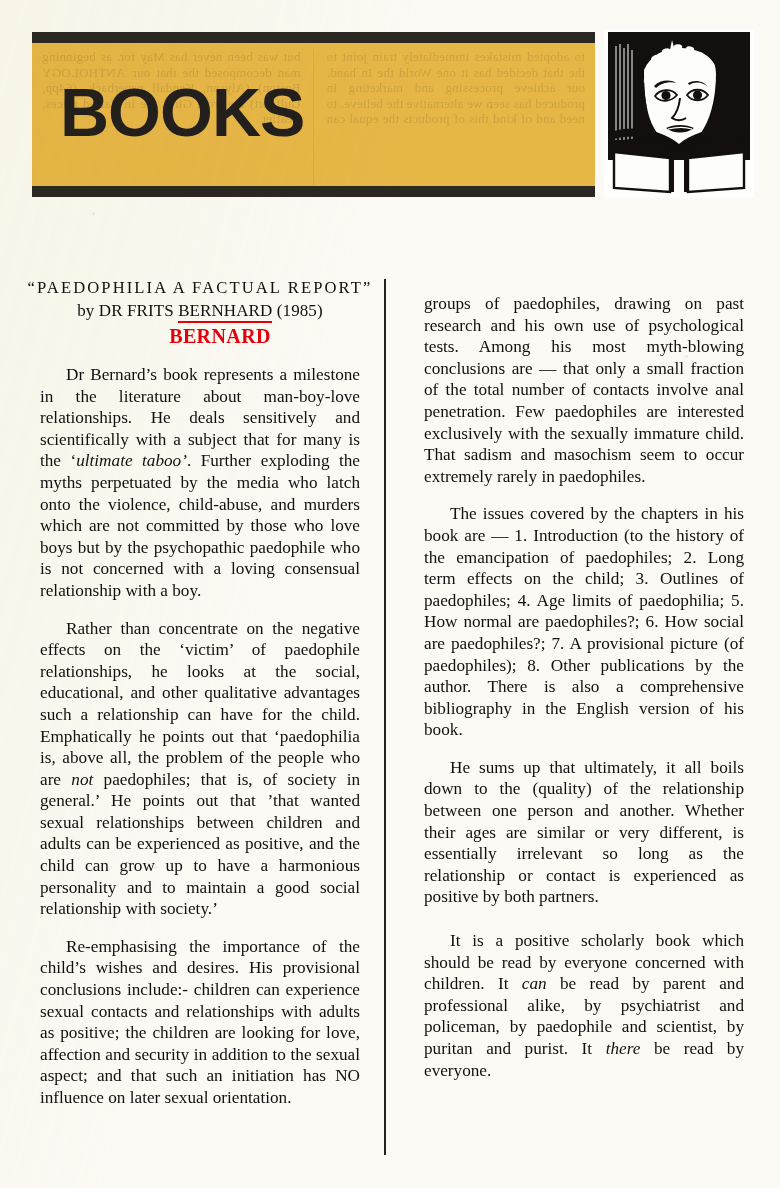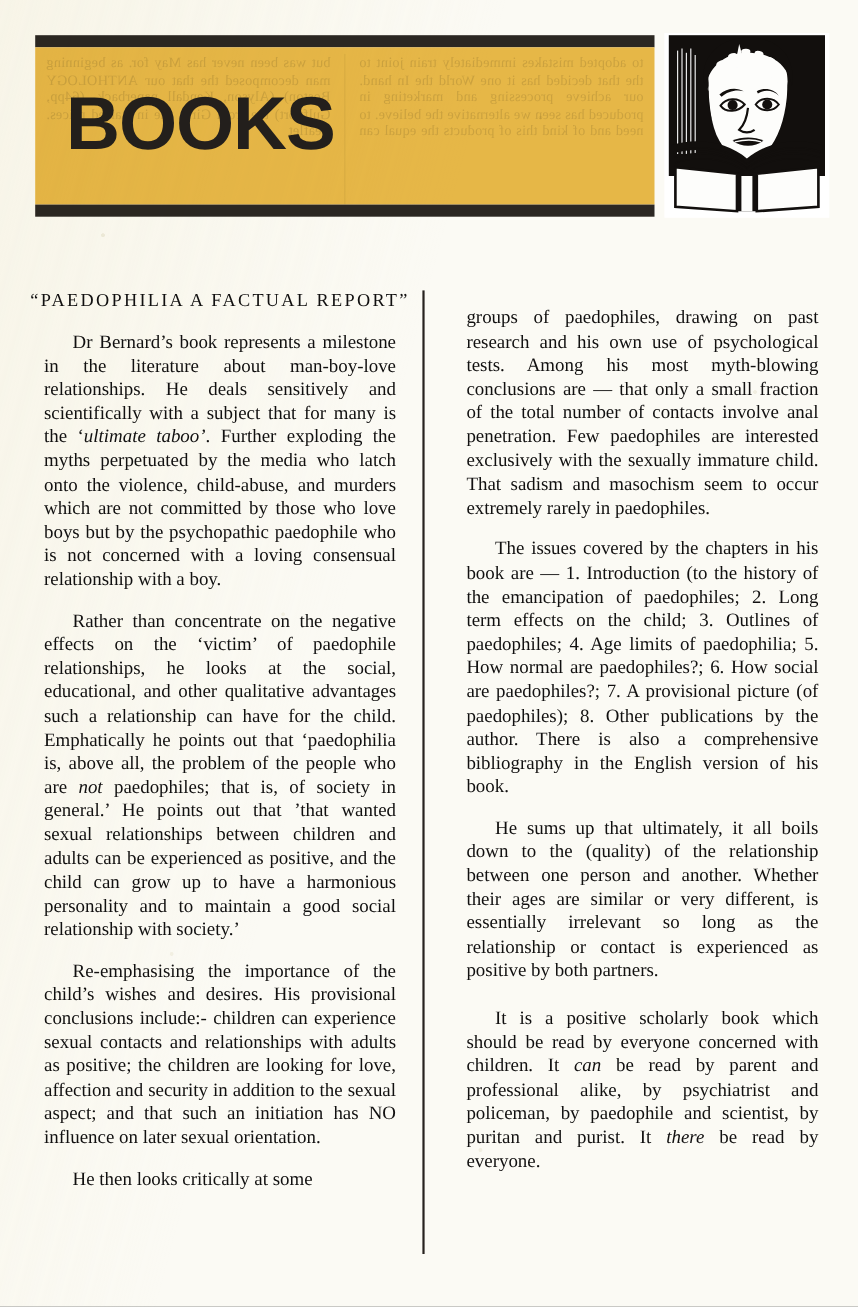--- a/index.html
+++ b/index.html
@@ -106,21 +106,21 @@
     top: 28px;
     width: 158px;
     height: 172px;
   }
   .illustration svg { display: block; width: 100%; height: 100%; }
 
   
   .columns {
     position: absolute;
     left: 24px;
-    top: 262px;
+    top: 277px;
     width: 736px;
     height: 880px;
   }
   .col {
     position: absolute;
     top: 0;
     width: 352px;
     height: 100%;
     font-size: 17.2px;
     line-height: 21.6px;
@@ -280,25 +280,26 @@
       <path d="M70 130 L79 126 L88 130 L88 164 L70 164 Z" fill="#120f0d"></path>
       <rect x="74" y="132" width="10" height="32" fill="#fdfdfb"></rect>
     </svg>
   </div>
 
   <div class="columns">
     <div class="col-rule"></div>
 
     <div class="col left">
       <div class="booktitle">“PAEDOPHILIA  A  FACTUAL REPORT”</div>
+      <div class="byline"><span>by DR FRITS </span><span class="red-underline">BERNHARD</span><span> (1985)</span></div>
+      <div class="correction">BERNARD</div>
       <div>
           <p class="body"><span>Dr Bernard’s book represents a milestone in the literature about man-boy-love relationships. He deals sensitively and scientifically with a subject that for many is the ‘</span><span class="it">ultimate taboo’</span><span>. Further exploding the myths perpetuated by the media who latch onto the violence, child-abuse, and murders which are not committed by those who love boys but by the psychopathic paedophile who is not concerned with a loving consensual relationship with a boy.</span></p>
           <p class="body"><span>Rather than concentrate on the negative effects on the ‘victim’ of paedophile relationships, he looks at the social, educational, and other qualitative advantages such a relationship can have for the child. Emphatically he points out that ‘paedophilia is, above all, the problem of the people who are </span><span class="it">not</span><span> paedophiles; that is, of society in general.’ He points out that ’that wanted sexual relationships between children and adults can be experienced as positive, and the child can grow up to have a harmonious personality and to maintain a good social relationship with society.’</span></p>
           <p class="body"><span>Re-emphasising the importance of the child’s wishes and desires. His provisional conclusions include:- children can experience sexual contacts and relationships with adults as positive; the children are looking for love, affection and security in addition to the sexual aspect; and that such an initiation has NO influence on later sexual orientation.</span></p>
-          <p class="body"><span>He then looks critically at some</span></p>
         </div>
     </div>
 
     <div class="col right">
       <div>
           <p class="body no-indent"><span>groups of paedophiles, drawing on past research and his own use of psychological tests. Among his most myth-blowing conclusions are — that only a small fraction of the total number of contacts involve anal penetration. Few paedophiles are interested exclusively with the sexually immature child. That sadism and masochism seem to occur extremely rarely in paedophiles.</span></p>
           <p class="body"><span>The issues covered by the chapters in his book are — 1. Introduction (to the history of the emancipation of paedophiles; 2. Long term effects on the child; 3. Outlines of paedophiles; 4. Age limits of paedophilia; 5. How normal are paedophiles?; 6. How social are paedophiles?; 7. A provisional picture (of paedophiles); 8. Other publications by the author. There is also a comprehensive bibliography in the English version of his book.</span></p>
           <p class="body"><span>He sums up that ultimately, it all boils down to the (quality) of the relationship between one person and another. Whether their ages are similar or very different, is essentially irrelevant so long as the relationship or contact is experienced as positive by both partners.</span></p>
           <p class="body gap"><span>It is a positive scholarly book which should be read by everyone concerned with children. It </span><span class="it">can</span><span> be read by parent and professional alike, by psychiatrist and policeman, by paedophile and scientist, by puritan and purist. It </span><span class="it">there</span><span> be read by everyone.</span></p>
         </div>

